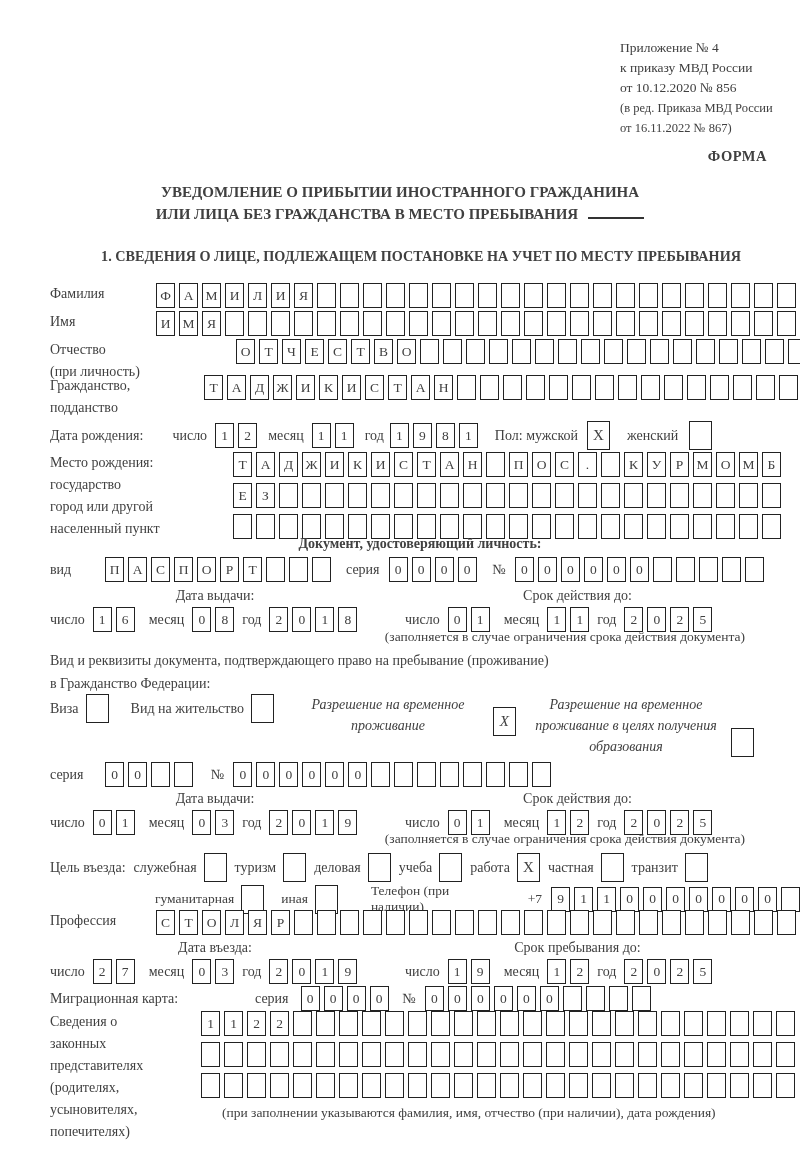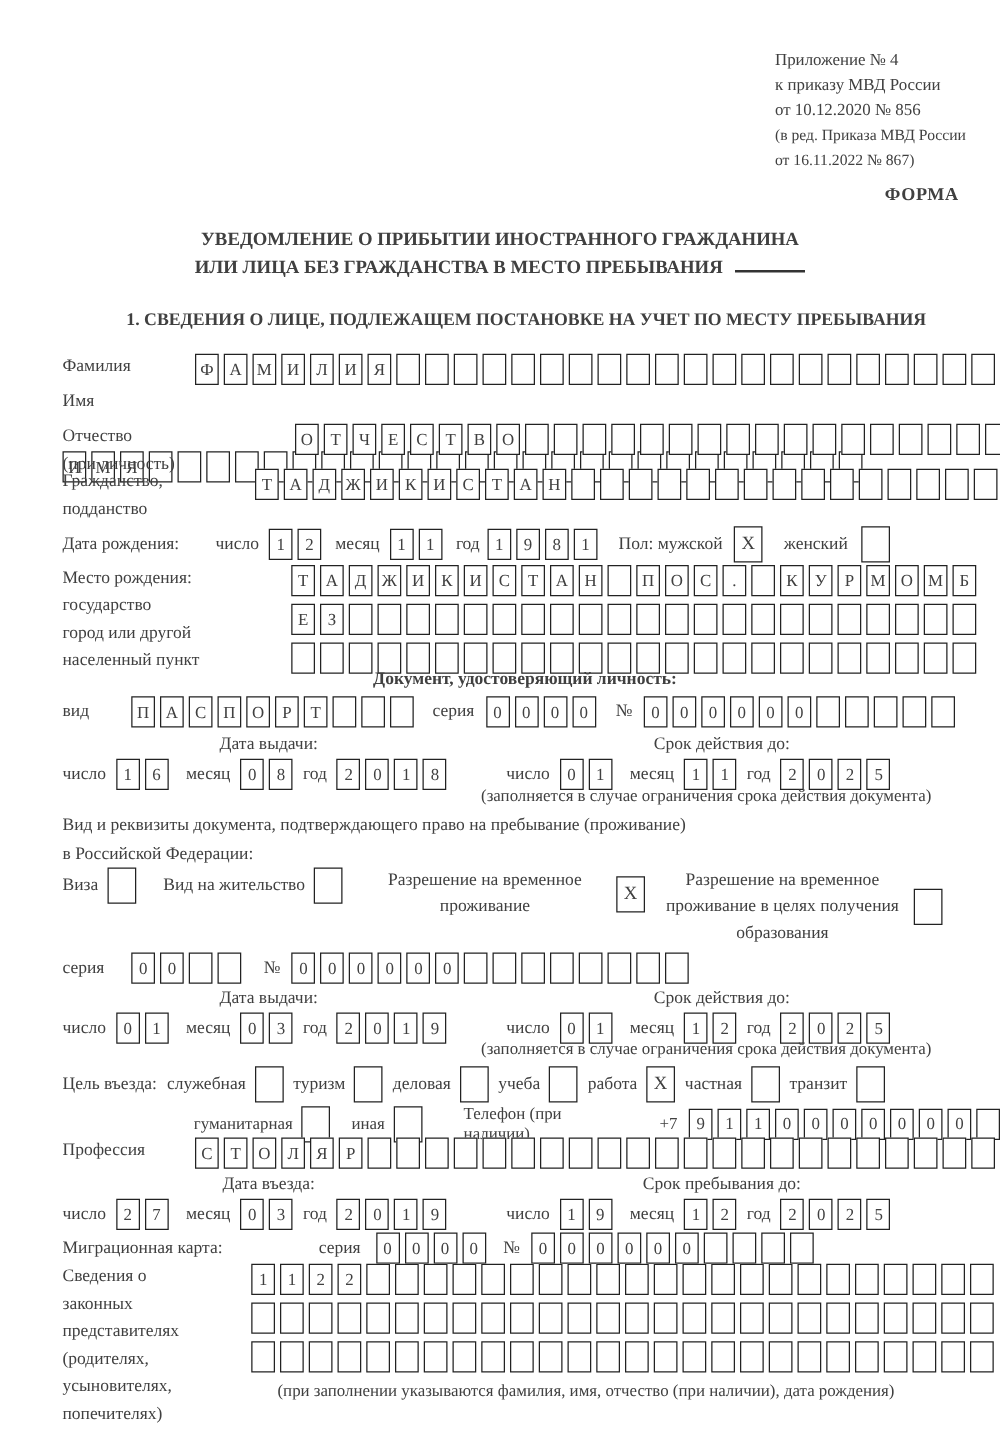--- a/index.html
+++ b/index.html
@@ -45,21 +45,21 @@
   
   .dg { left:50px; width:700px; display:flex; justify-content:space-between; }
   .dg-col { display:flex; flex-direction:column; gap:3px; }
   .dg-col1 { width:330px; }
   .dg-col2 { width:345px; }
   .dg-title { text-align:center; }
   .dg-row { display:flex; align-items:center; gap:8px; }
   .note { font-size:13.5px; }
 
   .pair { display:inline-flex; align-items:center; gap:7px; }
-  .optblock { display:flex; align-items:center; gap:9px; }
+  .optblock { display:flex; align-items:flex-end; gap:9px;font-style:italic; }
   .optblock .optlbl { width:192px; text-align:center; line-height:21px; }
 </style>
 </head>
 <body>
 
 <div class="page">
 
   <div class="abs hdr">
     <div>Приложение № 4</div>
     <div>к приказу МВД России</div>
@@ -106,21 +106,21 @@
         <span class="cell"></span>
         <span class="cell"></span>
         <span class="cell"></span>
         <span class="cell"></span>
         <span class="cell"></span>
         <span class="cell"></span>
         <span class="cell"></span>
       </div>
   </div>
 
-  <div class="abs frow" style="left:50px; top:311px;flex-direction:column;">
+  <div class="abs frow" style="left:50px; top:311px;">
     <div class="lblcol" style="width:78px;">Имя</div>
     <div class="cellrow">
         <span class="cell">И</span>
         <span class="cell">М</span>
         <span class="cell">Я</span>
         <span class="cell"></span>
         <span class="cell"></span>
         <span class="cell"></span>
         <span class="cell"></span>
         <span class="cell"></span>
@@ -422,21 +422,21 @@
             <span class="cell">2</span>
             <span class="cell">5</span>
           </span>
       </div>
     </div>
   </div>
   <div class="abs note" style="top:629px; right:55px;">(заполняется в случае ограничения срока действия документа)</div>
 
   <div class="abs" style="left:50px; top:649px; line-height:23px;">
     <div>Вид и реквизиты документа, подтверждающего право на пребывание (проживание)</div>
-    <div>в Российской Федерации:</div>
+    <div>в Гражданство Федерации:</div>
   </div>
 
   <div class="abs" style="left:50px; top:694px; display:flex; align-items:flex-start;">
     <span class="pair">
       <span>Виза</span>
       <span class="cbx"></span>
     </span>
     <span class="pair" style="margin-left:22px;">
       <span>Вид на жительство</span>
       <span class="cbx"></span>

